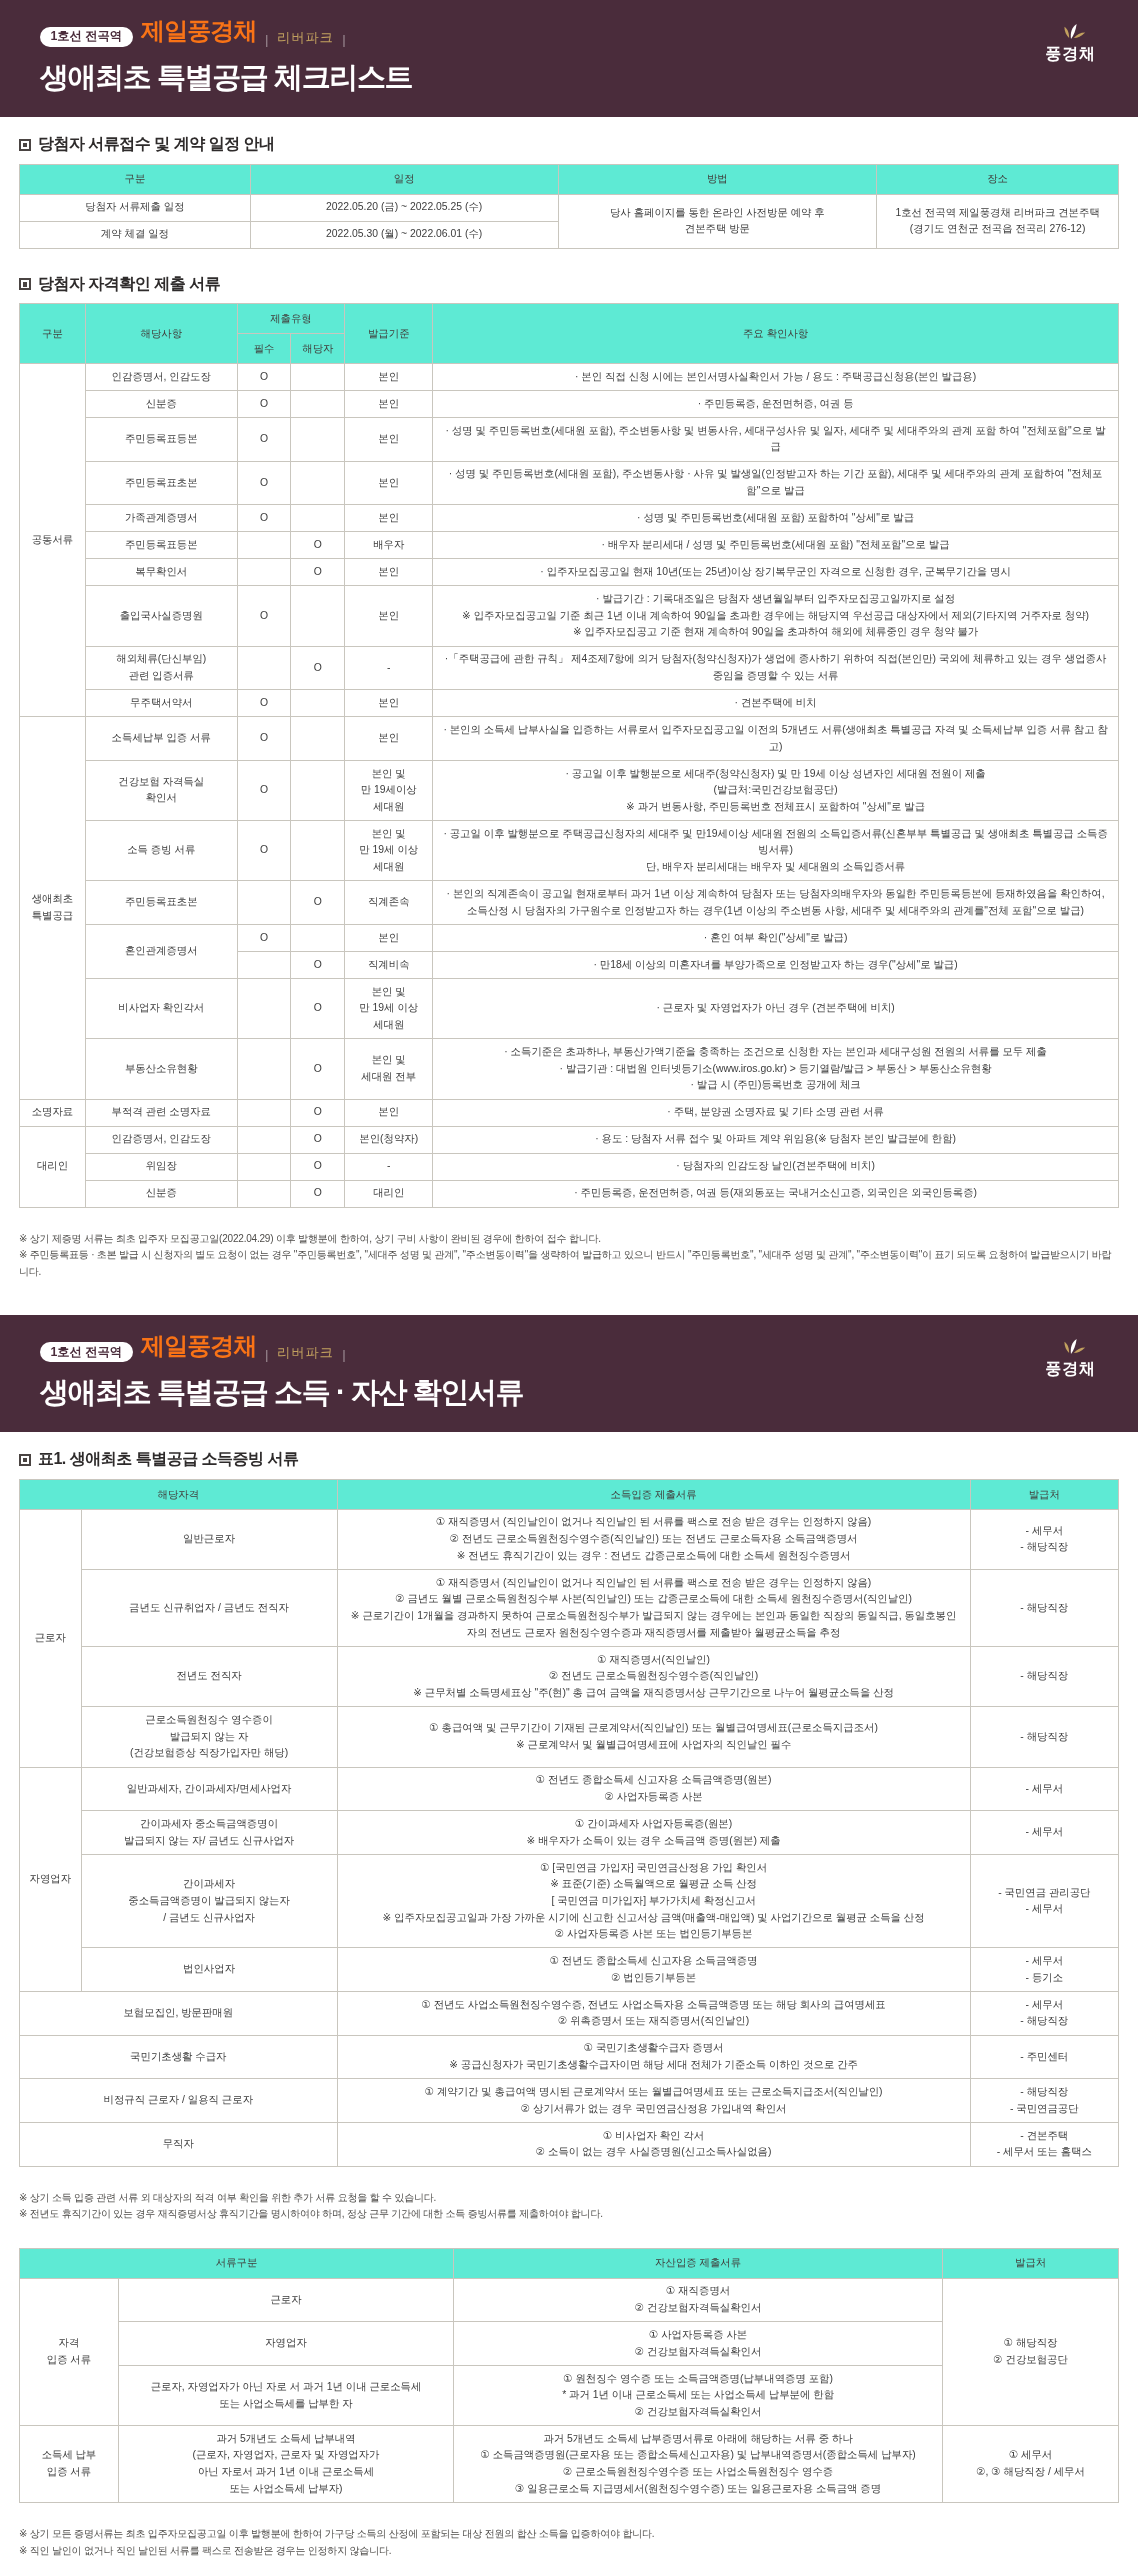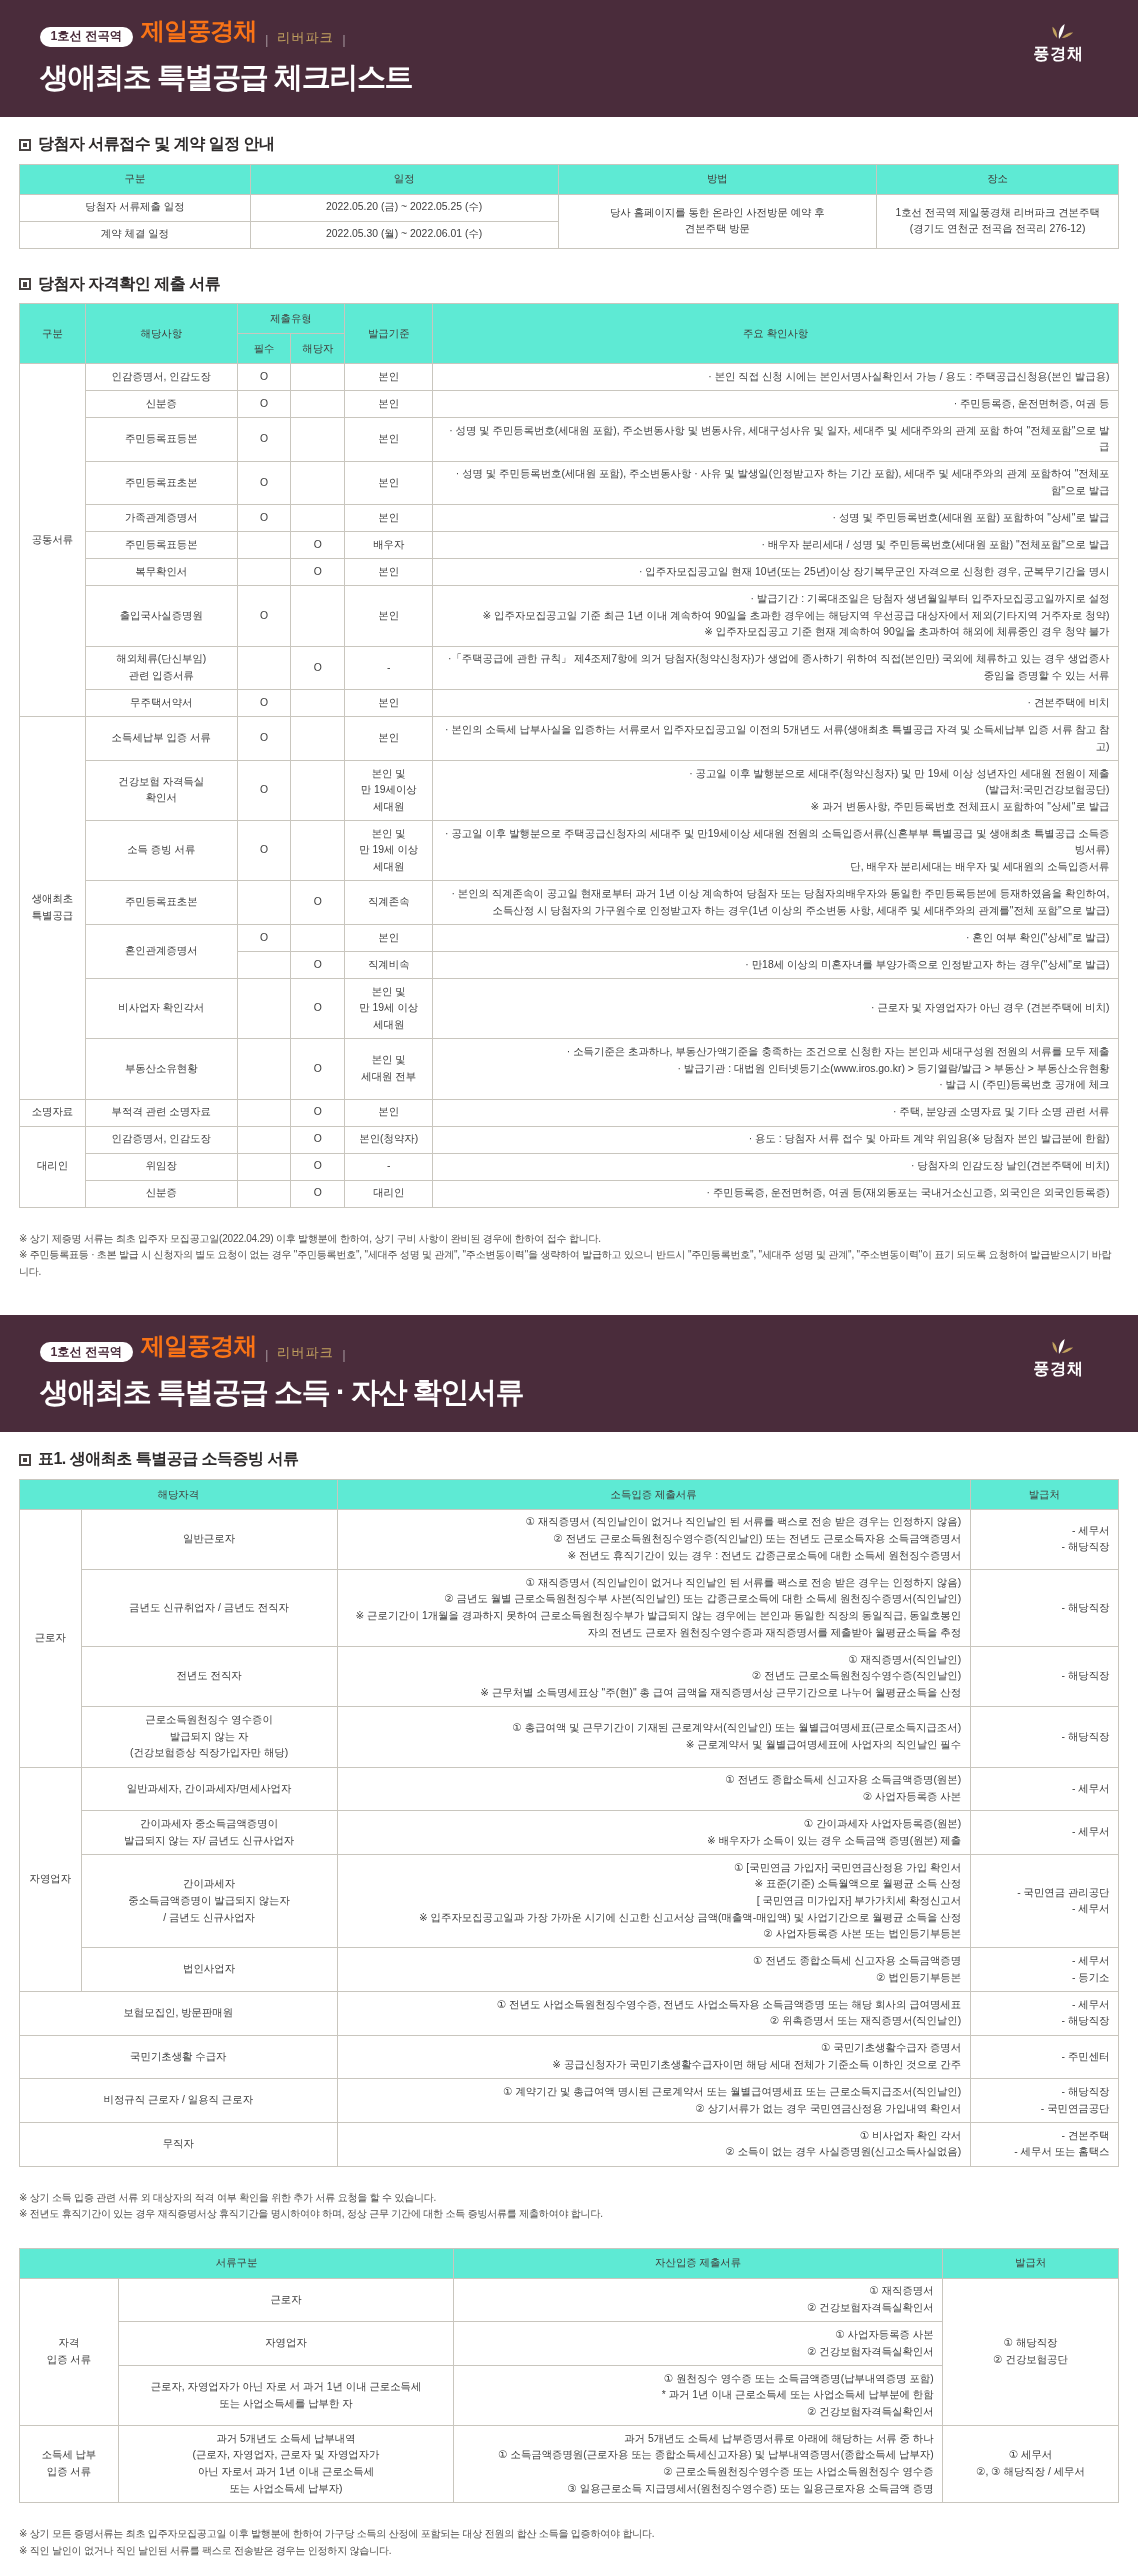--- a/index.html
+++ b/index.html
@@ -6,33 +6,33 @@
   body{width:1138px;font-family:"Liberation Sans","DejaVu Sans",sans-serif;color:#3b3b3b;-webkit-font-smoothing:antialiased;}
   .page{background:#fff;}
   .page + .page{margin-top:2.8px;}
   .page-header{background:#4a2c3b;padding:15px 40px 19px;position:relative;}
   .brand-row{display:flex;align-items:flex-end;gap:8.5px;}
   .badge{display:inline-block;background:#ffffff;color:#4a2c3b;border-radius:12.3px;padding:2.8px 10.4px;font-weight:bold;font-size:12.3px;line-height:1.2;}
   .brand{color:#f97316;font-size:24px;font-weight:bold;letter-spacing:-0.9px;}
   .sep{color:rgba(255,255,255,0.45);font-size:13.3px;}
   .subname{color:#c2a15f;font-size:13.3px;font-weight:normal;letter-spacing:0.9px;}
   .page-title{color:#ffffff;font-size:29px;font-weight:bold;letter-spacing:-1.4px;margin:11.4px 0 0;}
-  .logo{position:absolute;right:54px;top:23px;text-align:center;color:#fff;}
+  .logo{position:absolute;right:42px;top:23px;text-align:center;color:#fff;}
   .logo-text{font-size:16px;font-weight:bold;letter-spacing:0.9px;display:block;margin-top:0.9px;}
   .content{padding:17px 19px 32px;}
   .section{margin-bottom:25px;}
   .section:last-child{margin-bottom:0;}
   .section-title{display:flex;align-items:center;gap:6.6px;font-size:16px;font-weight:bold;color:#2e2b2b;letter-spacing:-0.5px;margin:0 0 8.5px;}
   .sq{width:12.3px;height:12.3px;border:2.8px solid #4a4442;box-sizing:border-box;display:inline-flex;align-items:center;justify-content:center;flex:0 0 auto;}
   .sq::after{content:"";width:4.7px;height:4.7px;background:#4a4442;}
   table{border-collapse:collapse;width:100%;table-layout:fixed;font-size:10.4px;}
   table{border-top:1.9px solid #8f8d89;border-bottom:1.9px solid #8f8d89;}
   th{background:#5eead4;border:0.9px solid #c9c6be;padding:6.6px 3.8px;font-weight:normal;color:#403d3a;text-align:center;white-space:pre-line;line-height:1.5;}
   td{border:0.9px solid #c9c6be;padding:4.7px 8.5px;text-align:center;vertical-align:middle;white-space:pre-line;line-height:1.6;color:#3b3b3b;}
-  td.L{text-align:right;}
+  td.L{text-align:center;}
   td.g{background:#ffffff;font-family:Liberation Serif, serif;}
   .footnotes{margin-top:23px;}
   .footnote{font-size:10px;color:#4f4d4a;line-height:1.65;letter-spacing:-0.2px;}
 </style>
 </head>
 <body>
 
 <div class="page">
   <header class="page-header">
     <div class="brand-row">

